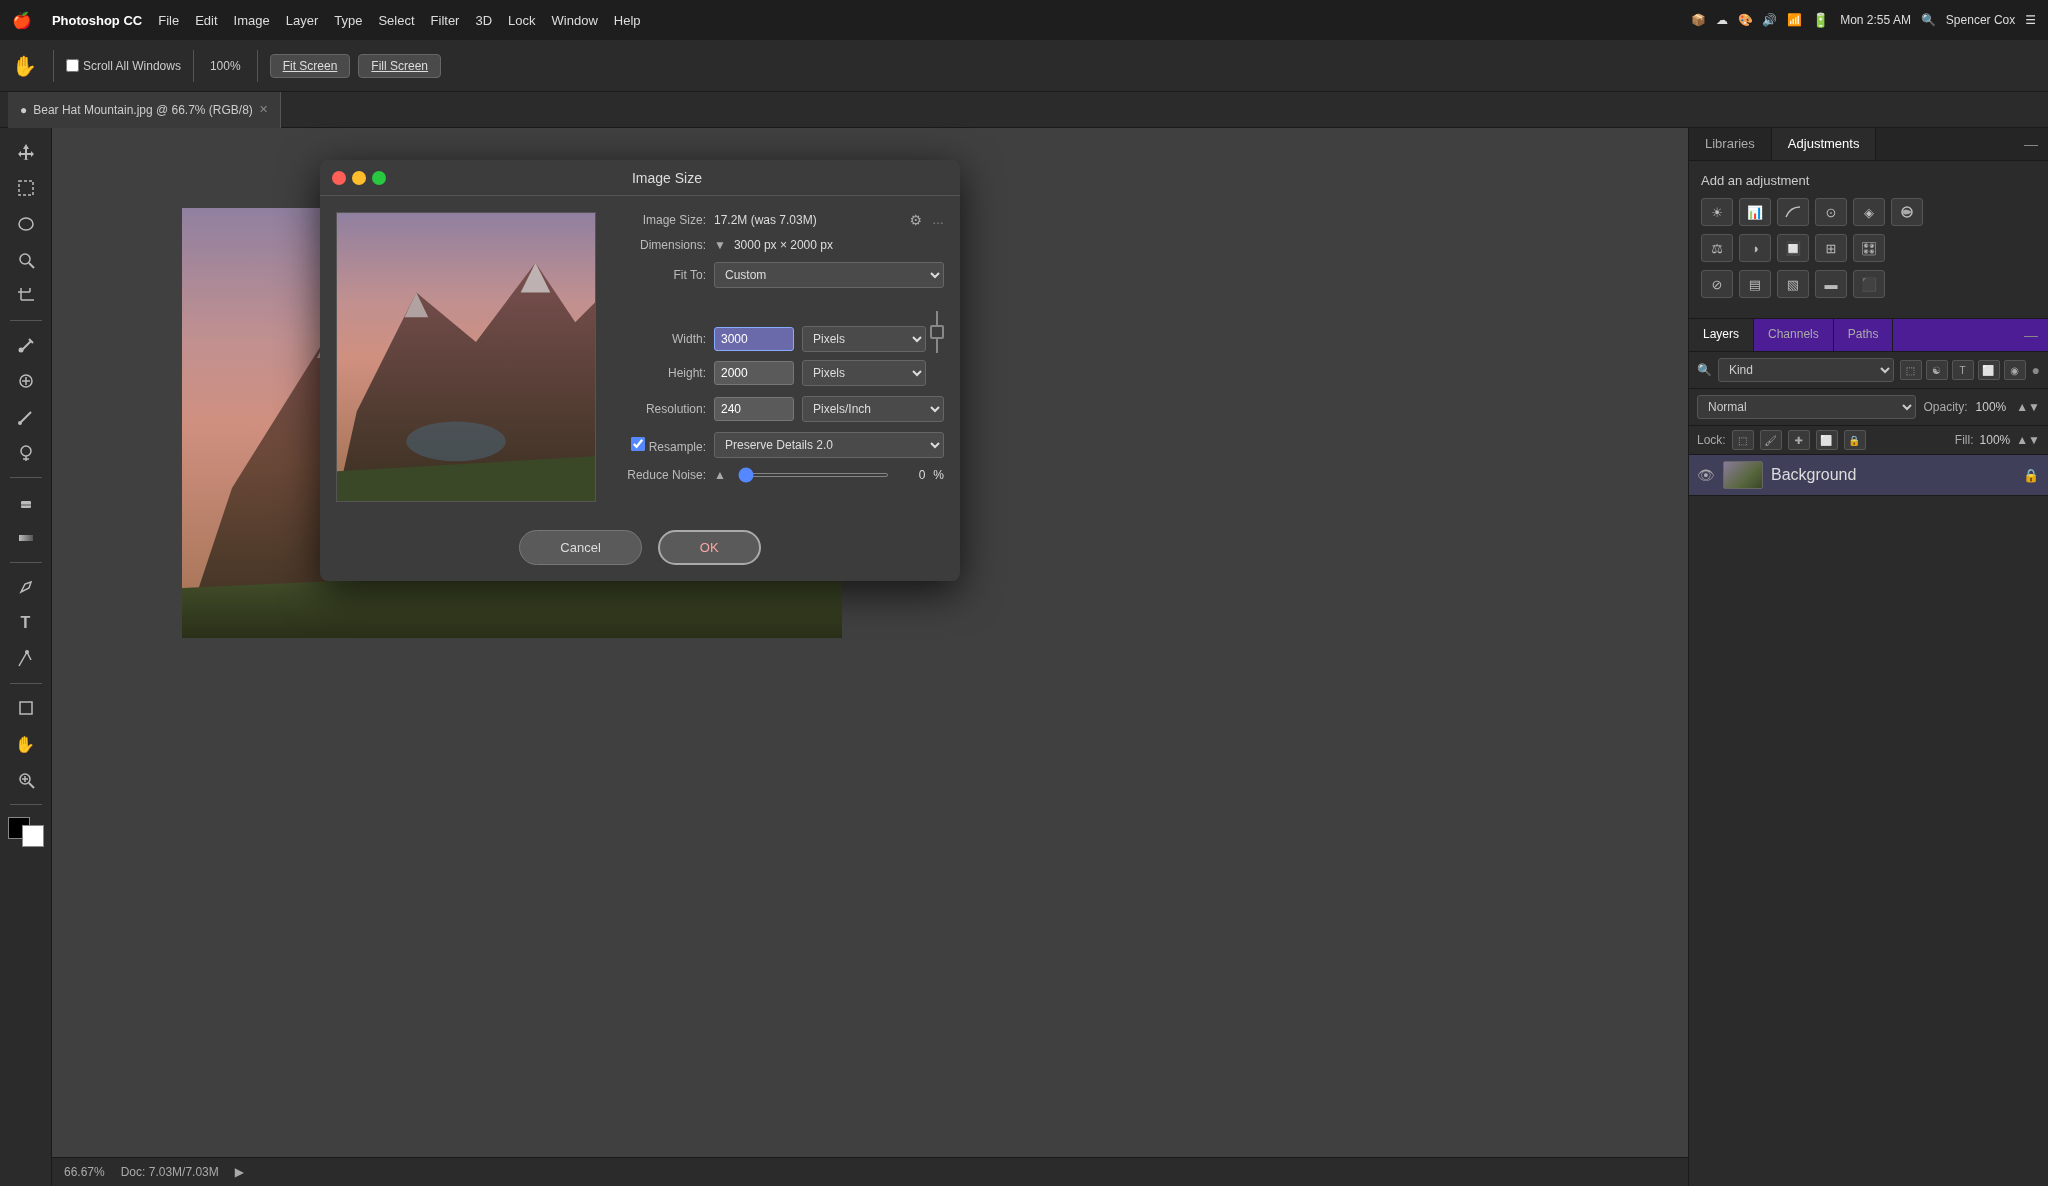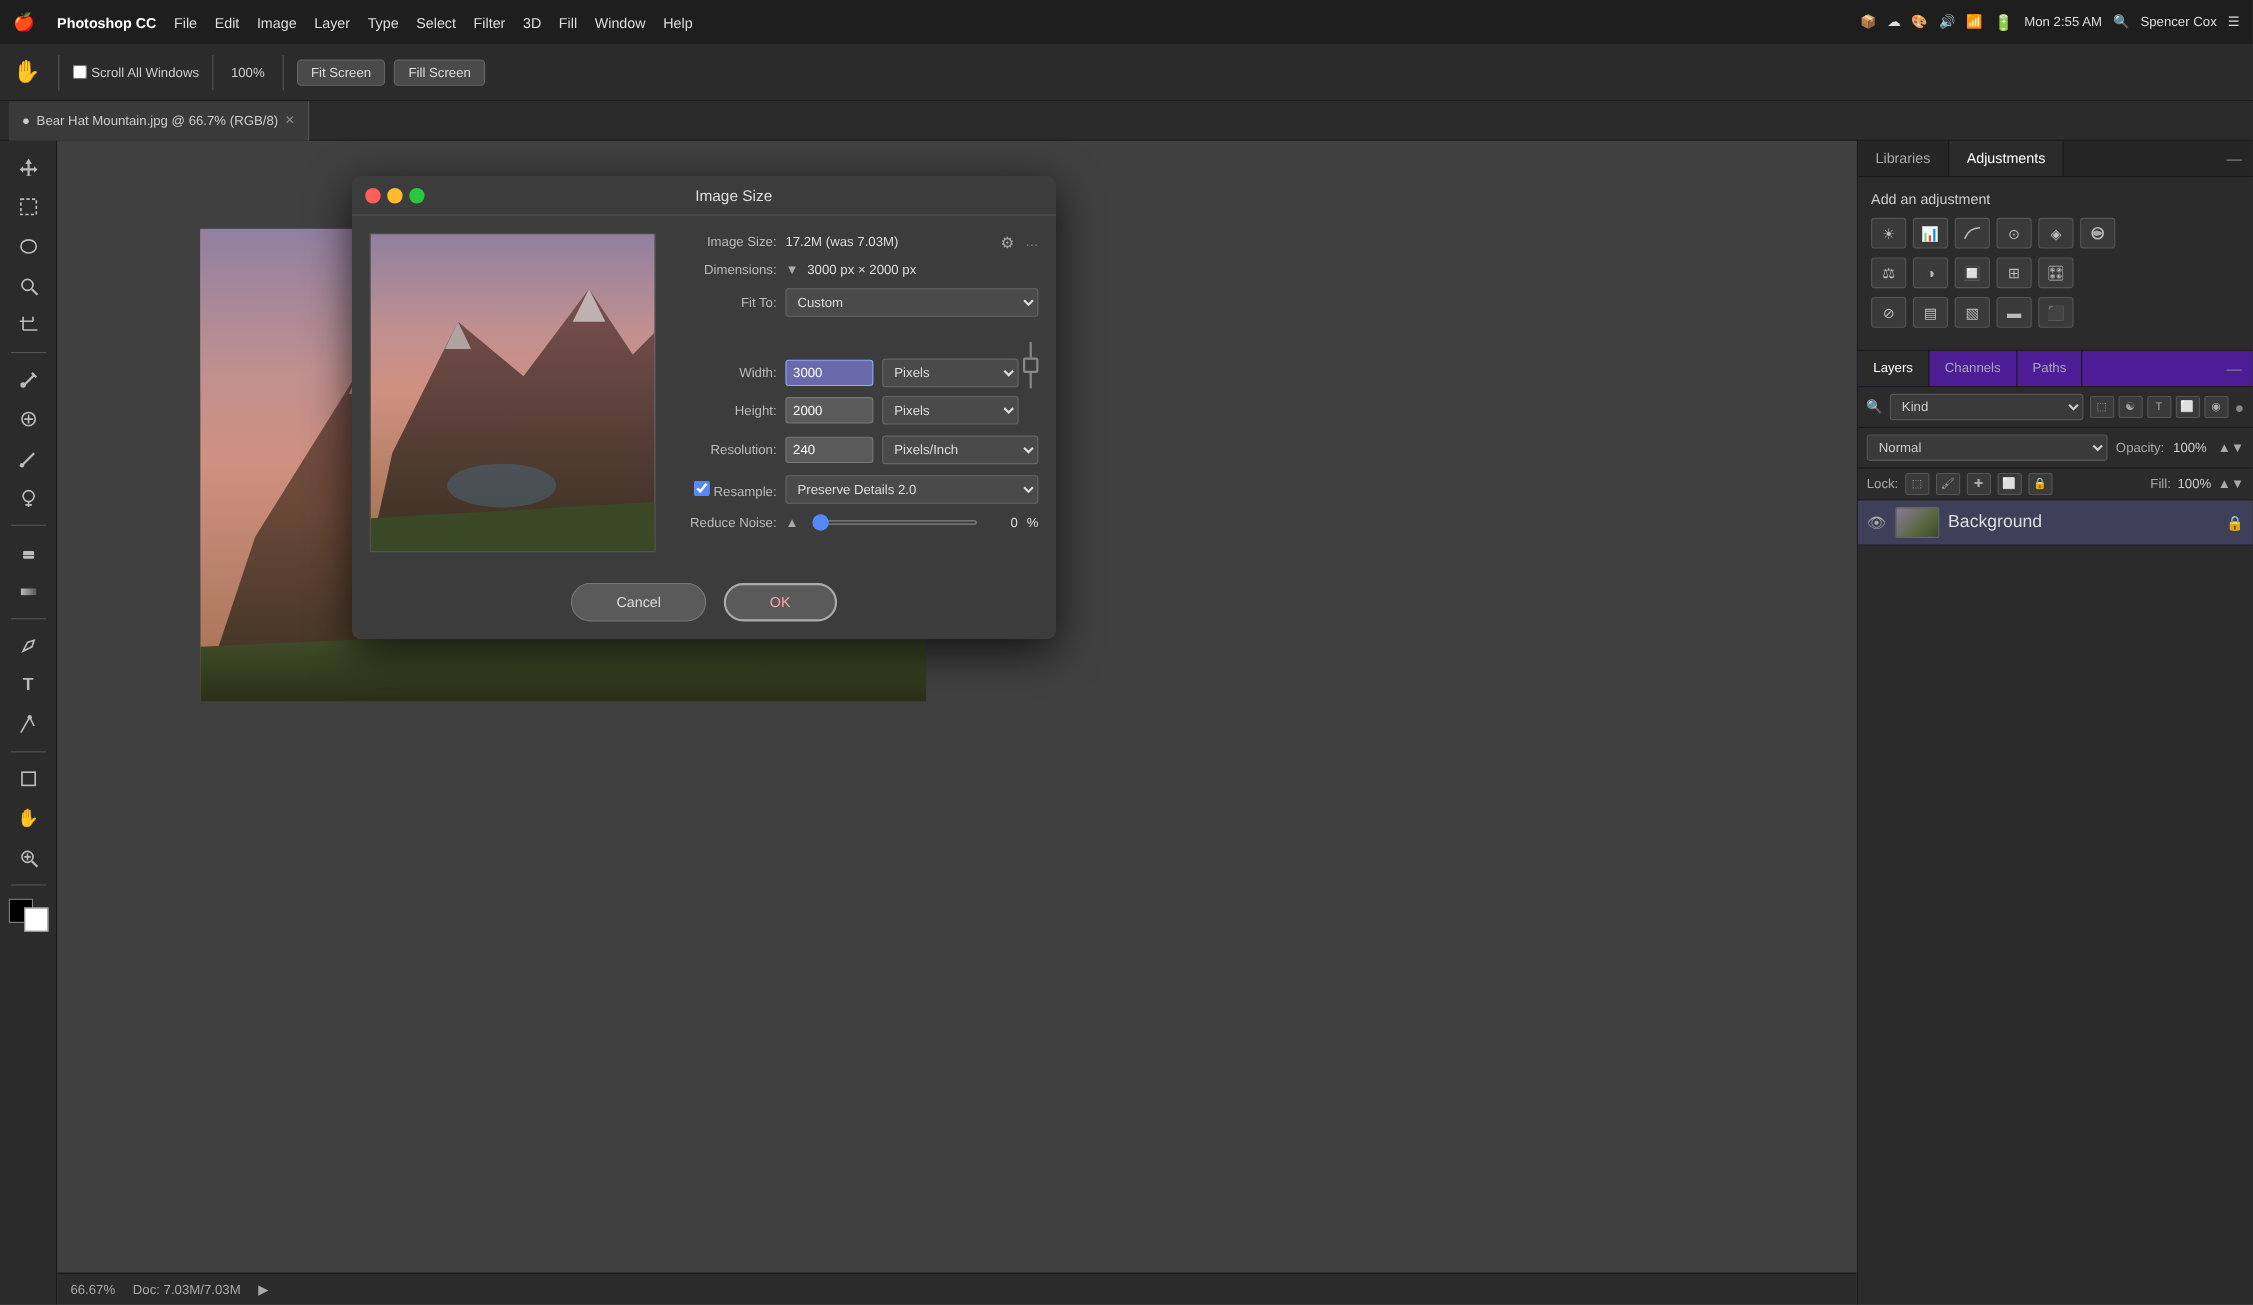--- a/index.html
+++ b/index.html
@@ -77,20 +77,21 @@
       color: #ccc;
     }
     .toolbar-btn {
       background: #4a4a4a;
       border: 1px solid #666;
       color: #ddd;
       border-radius: 4px;
       padding: 4px 12px;
       font-size: 12px;
       cursor: pointer;
+      text-decoration: underline;
     }
     .toolbar-zoom {
       font-size: 12px;
       color: #ccc;
       padding: 0 4px;
     }
 
     
     #tabbar {
       width: 100%;
@@ -590,21 +591,21 @@
   <span class="menu-apple">🍎</span>
   <span class="menu-item bold">Photoshop CC</span>
   <span class="menu-item">File</span>
   <span class="menu-item">Edit</span>
   <span class="menu-item">Image</span>
   <span class="menu-item">Layer</span>
   <span class="menu-item">Type</span>
   <span class="menu-item">Select</span>
   <span class="menu-item">Filter</span>
   <span class="menu-item">3D</span>
-  <span class="menu-item">Fill</span>
+  <span class="menu-item">Lock</span>
   <span class="menu-item">Window</span>
   <span class="menu-item">Help</span>
   <div class="menubar-right">
     <span>📦</span>
     <span>☁</span>
     <span>🎨</span>
     <span>🔊</span>
     <span>📶</span>
     <span class="battery-icon">🔋</span>
     <span>Mon 2:55 AM</span>

